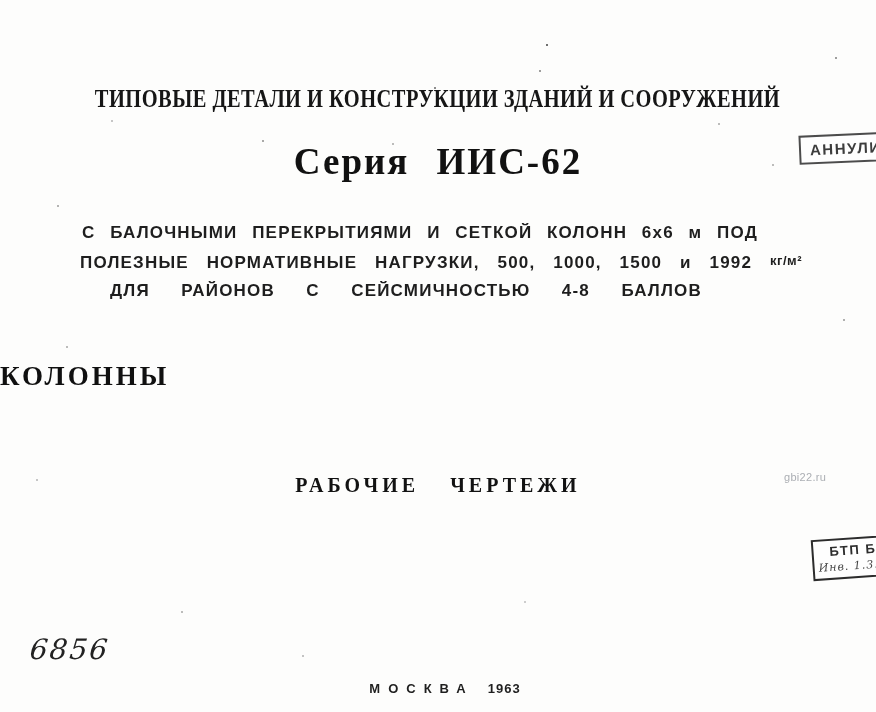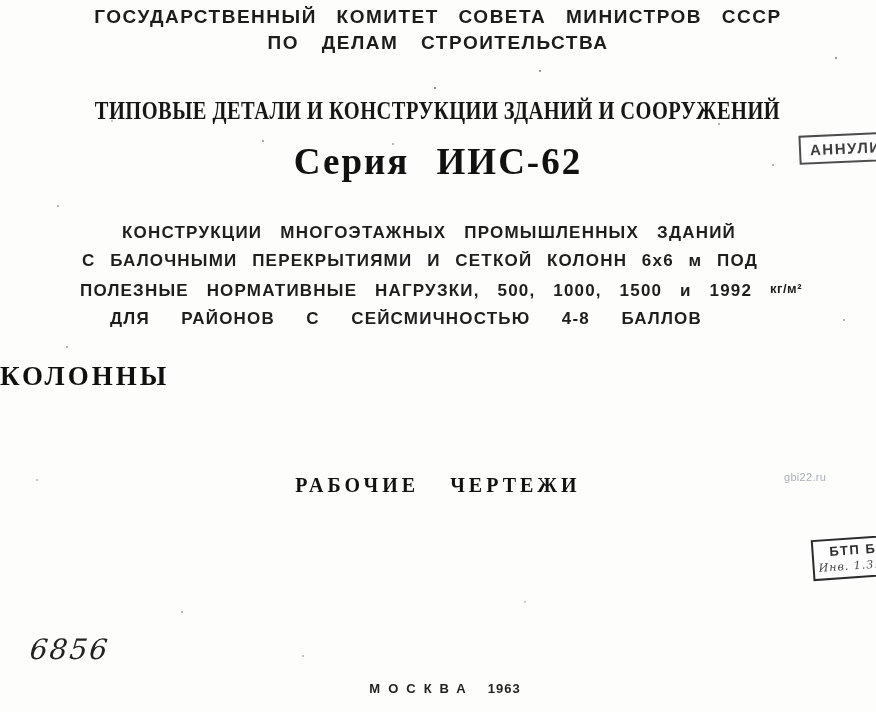--- a/index.html
+++ b/index.html
@@ -35,21 +35,20 @@
     color: #1c1c1c;
   }
   .org-line2 { margin-top: 4px; word-spacing: 16px; }
 
   
   .series-subtitle {
     position: absolute;
     top: 86px; left: 0;
     width: 100%;
     text-align: center;
-    margin-top: 12px;
   }
   .series-subtitle .condensed {
     display: inline-block;
     font-family: "Liberation Serif", serif;
     font-weight: 700;
     font-size: 22px;
     letter-spacing: 0.5px;
     transform: scale(0.93, 1.12);
     transform-origin: center;
     color: #161616;
@@ -224,33 +223,28 @@
       524px 601px 0 0 rgba(70,70,70,0.35),
       111px 120px 0 0 rgba(70,70,70,0.4),
       718px 123px 0 0 rgba(60,60,60,0.45);
   }
 </style>
 </head>
 <body>
 
 <div class="page">
 
-  <header class="org-header">
-    <div class="org-line1">ГОСУДАРСТВЕННЫЙ КОМИТЕТ СОВЕТА МИНИСТРОВ СССР</div>
-    <div class="org-line2">ПО ДЕЛАМ СТРОИТЕЛЬСТВА</div>
-  </header>
 
   <div class="series-subtitle">
     <span class="condensed">ТИПОВЫЕ ДЕТАЛИ И КОНСТРУКЦИИ ЗДАНИЙ И СООРУЖЕНИЙ</span>
   </div>
 
   <h1 class="series-title">Серия ИИС-62</h1>
 
   <section class="description">
-    <div class="desc-line dl1">КОНСТРУКЦИИ МНОГОЭТАЖНЫХ ПРОМЫШЛЕННЫХ ЗДАНИЙ</div>
     <div class="desc-line dl2">С БАЛОЧНЫМИ ПЕРЕКРЫТИЯМИ И СЕТКОЙ КОЛОНН 6х6 м ПОД</div>
     <div class="desc-line dl3"><span>ПОЛЕЗНЫЕ НОРМАТИВНЫЕ НАГРУЗКИ, 500, 1000, 1500 и 1992</span> <span class="unit">кг/м²</span></div>
     <div class="desc-line dl4">ДЛЯ РАЙОНОВ С СЕЙСМИЧНОСТЬЮ 4-8 БАЛЛОВ</div>
   </section>
 
   <h2 class="section-title">КОЛОННЫ</h2>
 
   <h2 class="doc-type">РАБОЧИЕ ЧЕРТЕЖИ</h2>
 
   <div class="watermark">gbi22.ru</div>

